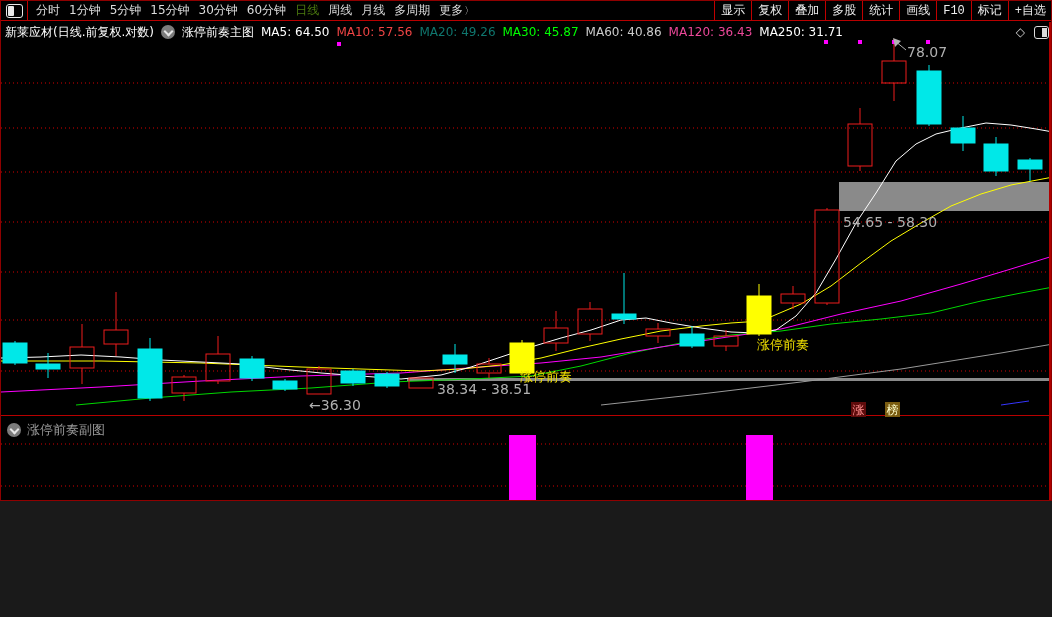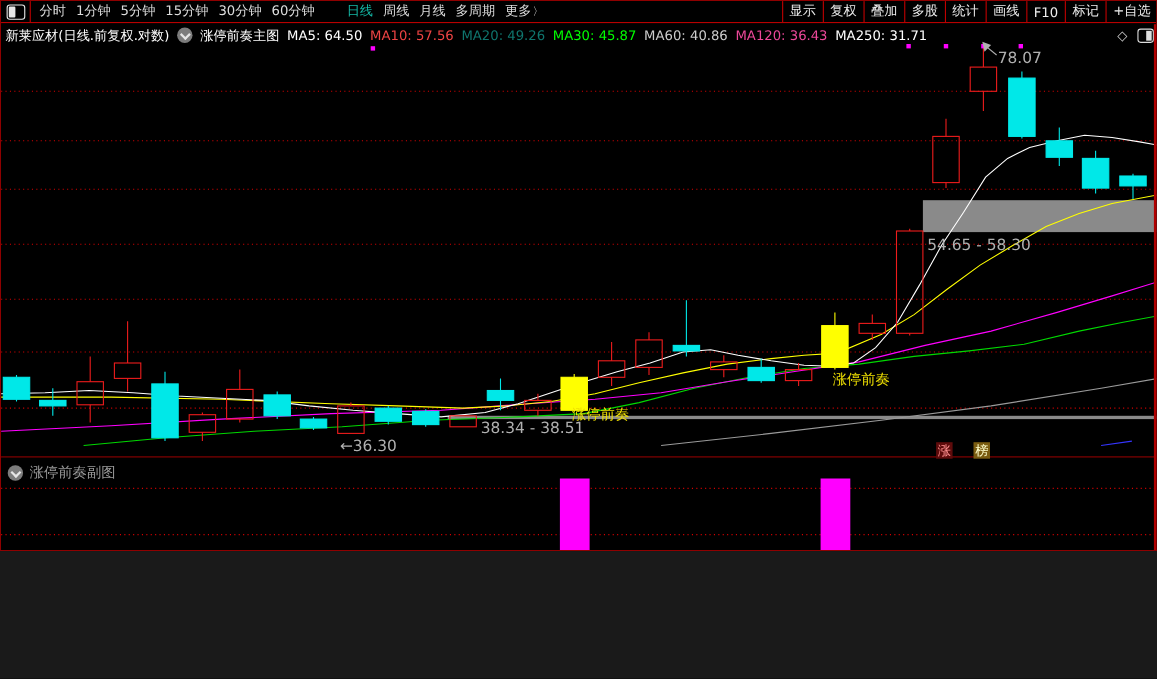--- a/index.html
+++ b/index.html
@@ -14,23 +14,23 @@
     border-bottom:1px solid #b80000;display:flex;align-items:center;
     color:#ddd;font-size:12px;box-sizing:border-box;background:#000;z-index:20;
   }
   .panel-icon{width:15px;height:12px;border:1px solid #e8e8e8;border-radius:3px;
     margin:0 4px 0 5px;position:relative;flex:0 0 auto;}
   .panel-icon::before{content:"";position:absolute;left:1px;top:1px;bottom:1px;width:6px;
     background:#e8e8e8;border-radius:1px;}
   .vsep{width:1px;align-self:stretch;background:#c00000;margin-right:8px;flex:0 0 auto;}
   .menu-left{display:flex;align-items:center;gap:9px;white-space:nowrap;}
   .menu-item{cursor:default;}
-  .menu-item.active{color:#14b8a6;margin-left:20px;}
+  .menu-item.active{color:#4d7c0f;}
   .menu-suffix{font-size:10px;margin-left:1px;color:#ccc;}
-  .menu-right{margin-left:auto;display:flex;align-self:stretch;align-items:stretch;}
+  .menu-right{margin-left:auto;display:flex;align-self:stretch;align-items:stretch;font-family:Liberation Mono, monospace;}
   .menu-box{border-left:1px solid #c00000;padding:0 6px;display:flex;align-items:center;
     white-space:nowrap;color:#eee;flex:0 0 auto;}
   .menu-box:last-child{border-right:1px solid #c00000;}
   
   .legend{
     position:absolute;left:4px;top:23px;width:1044px;height:16px;display:flex;
     align-items:center;font-size:12px;color:#fff;gap:7px;z-index:10;white-space:nowrap;
   }
   .ma-item{flex:0 0 auto;}
   .legend-corner{margin-left:auto;display:flex;gap:9px;align-items:center;color:#bbb;}

